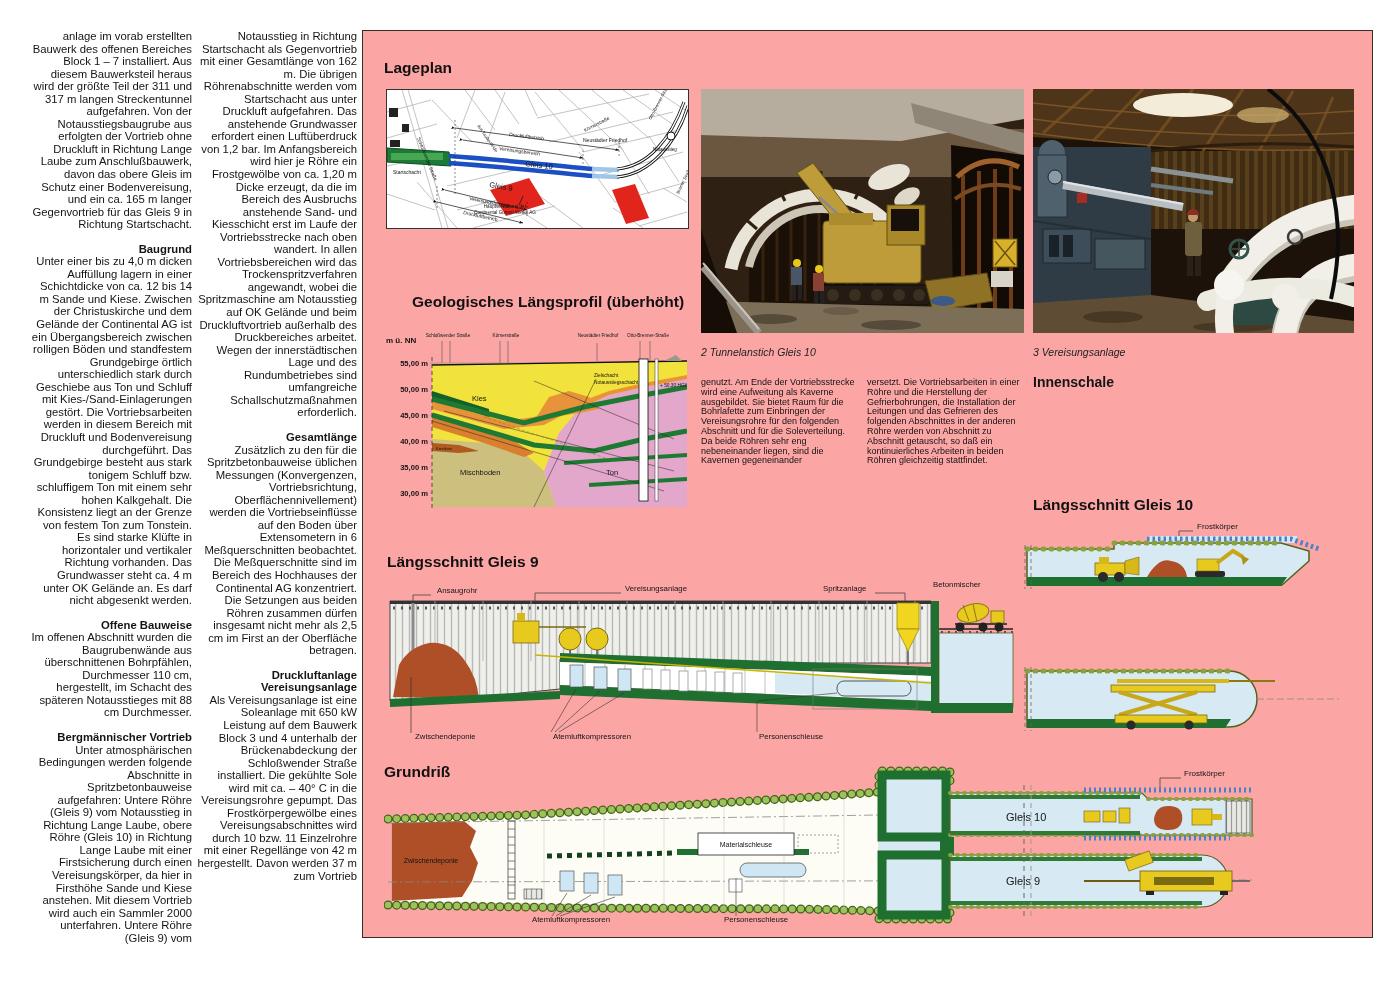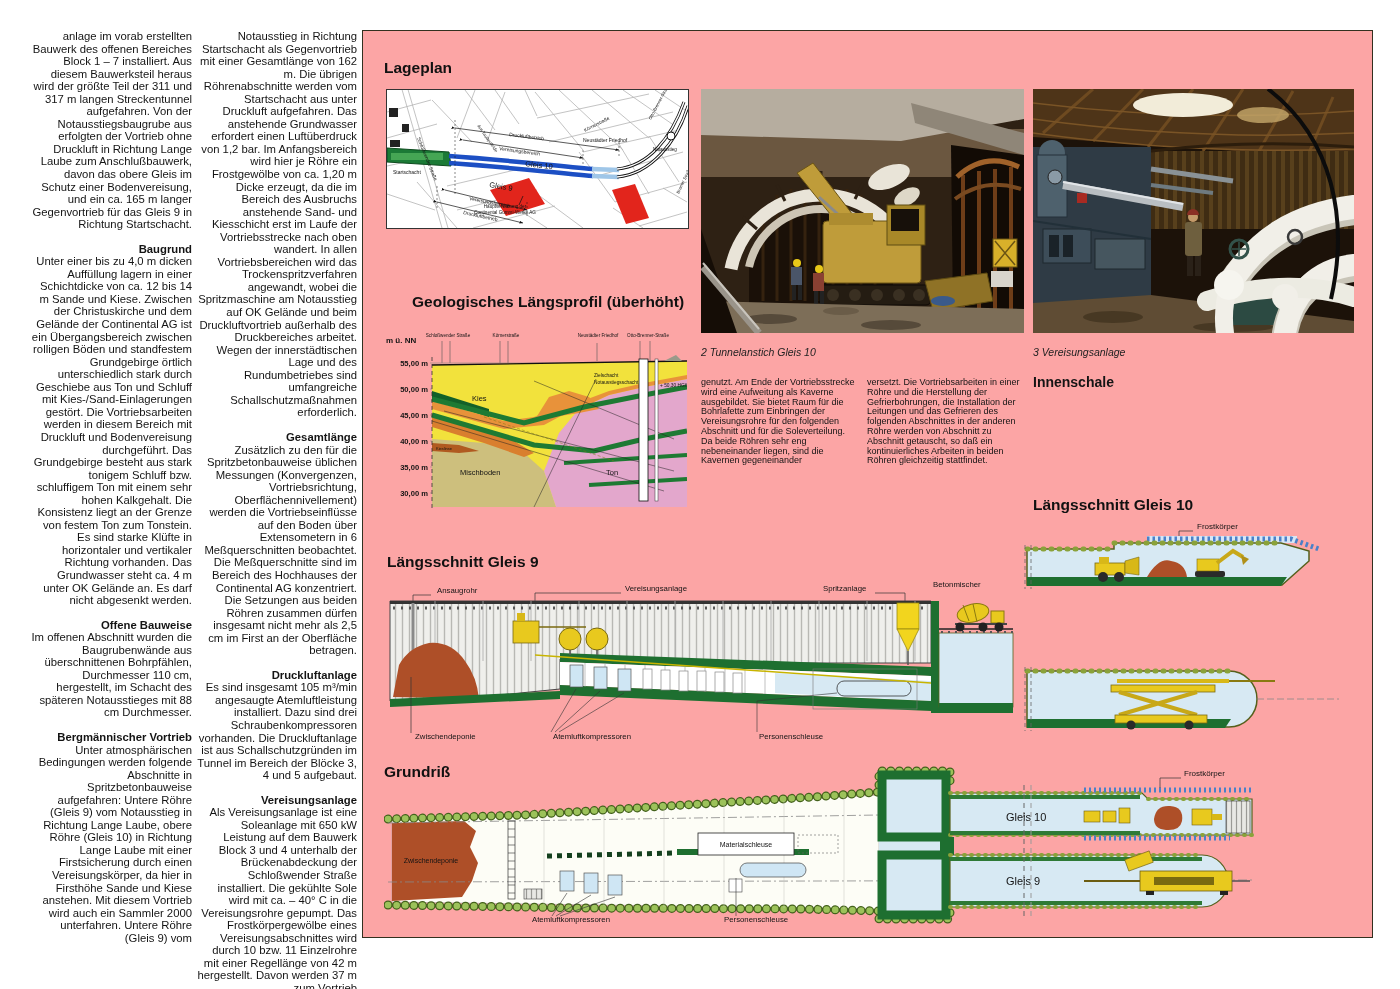--- a/index.html
+++ b/index.html
@@ -29,21 +29,20 @@
   <p>Im offenen Abschnitt wurden die Baugrubenwände aus überschnittenen Bohrpfählen, Durchmesser 110 cm, hergestellt, im Schacht des späteren Notausstieges mit 88 cm Durchmesser.</p>
   <h3>Bergmännischer Vortrieb</h3>
   <p>Unter atmosphärischen Bedingungen werden folgende Abschnitte in Spritzbetonbauweise aufgefahren: Untere Röhre (Gleis 9) vom Notausstieg in Richtung Lange Laube, obere Röhre (Gleis 10) in Richtung Lange Laube mit einer Firstsicherung durch einen Vereisungskörper, da hier in Firsthöhe Sande und Kiese anstehen. Mit diesem Vortrieb wird auch ein Sammler 2000 unterfahren. Untere Röhre (Gleis 9) vom</p>
 </div>
 
 <div class="abs txtcol" style="left:197px;top:30px;width:160px;">
   <p>Notausstieg in Richtung Startschacht als Gegenvortrieb mit einer Gesamtlänge von 162 m. Die übrigen Röhrenabschnitte werden vom Startschacht aus unter Druckluft aufgefahren. Das anstehende Grundwasser erfordert einen Luftüberdruck von 1,2 bar. Im Anfangsbereich wird hier je Röhre ein Frostgewölbe von ca. 1,20 m Dicke erzeugt, da die im Bereich des Ausbruchs anstehende Sand- und Kiesschicht erst im Laufe der Vortriebsstrecke nach oben wandert. In allen Vortriebsbereichen wird das Trockenspritzverfahren angewandt, wobei die Spritzmaschine am Notausstieg auf OK Gelände und beim Druckluftvortrieb außerhalb des Druckbereiches arbeitet. Wegen der innerstädtischen Lage und des Rundumbetriebes sind umfangreiche Schallschutzmaßnahmen erforderlich.</p>
   <h3>Gesamtlänge</h3>
   <p>Zusätzlich zu den für die Spritzbetonbauweise üblichen Messungen (Konvergenzen, Vortriebsrichtung, Oberflächennivellement) werden die Vortriebseinflüsse auf den Boden über Extensometern in 6 Meßquerschnitten beobachtet. Die Meßquerschnitte sind im Bereich des Hochhauses der Continental AG konzentriert. Die Setzungen aus beiden Röhren zusammen dürfen insgesamt nicht mehr als 2,5 cm im First an der Oberfläche betragen.</p>
   <h3>Druckluftanlage</h3>
-  <p>Es sind insgesamt 105 m³/min angesaugte Atemluftleistung installiert. Dazu sind drei Schraubenkompressoren vorhanden. Die Druckluftanlage ist aus Schallschutzgründen im Tunnel im Bereich der Blöcke 3, 4 und 5 aufgebaut.</p>
   <h3>Vereisungsanlage</h3>
   <p>Als Vereisungsanlage ist eine Soleanlage mit 650 kW Leistung auf dem Bauwerk Block 3 und 4 unterhalb der Brückenabdeckung der Schloßwender Straße installiert. Die gekühlte Sole wird mit ca. – 40° C in die Vereisungsrohre gepumpt. Das Frostkörpergewölbe eines Vereisungsabschnittes wird durch 10 bzw. 11 Einzelrohre mit einer Regellänge von 42 m hergestellt. Davon werden 37 m zum Vortrieb</p>
 </div>
 
 <div class="abs panel" style="left:362px;top:30px;width:1011px;height:908px;">
 
   <div class="abs ptitle" style="left:21px;top:28px;">Lageplan</div>
 
   <svg class="abs" style="left:23px;top:58px;background:#ffffff;border:1px solid #333;" width="301" height="138" viewBox="0 0 301 138">
     <defs>

